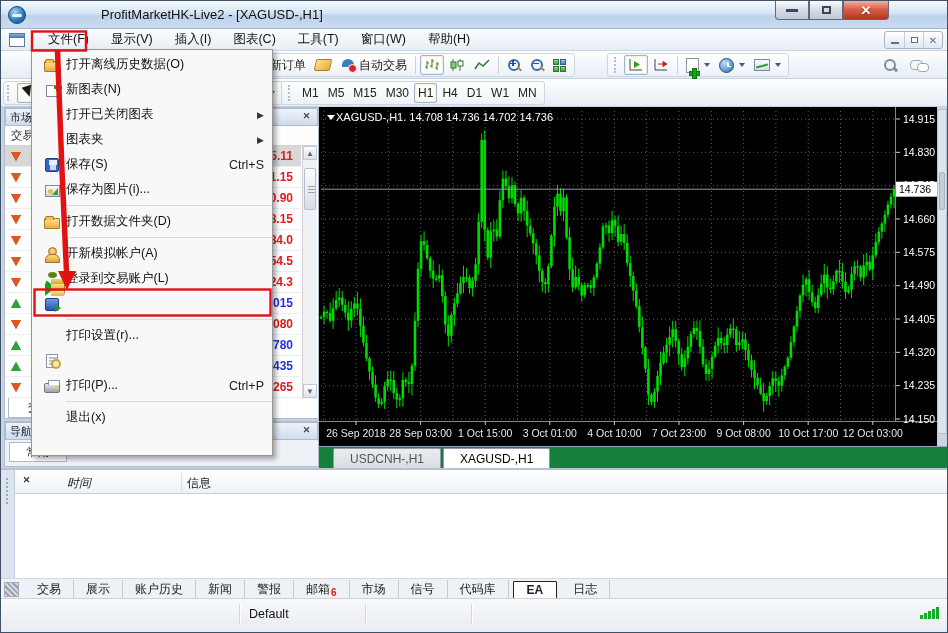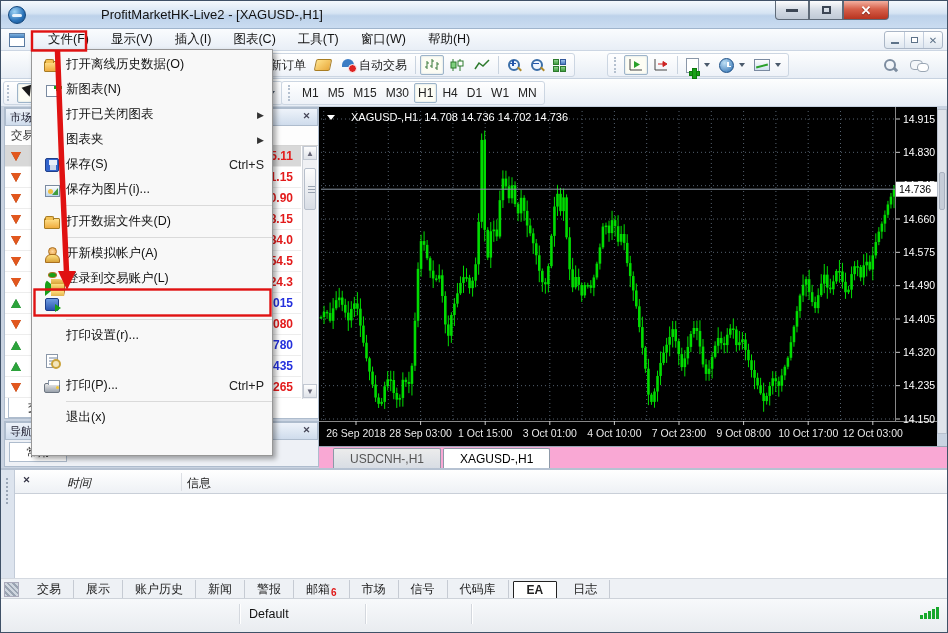--- a/index.html
+++ b/index.html
@@ -107,25 +107,25 @@
   #mw-sbdown{position:absolute;bottom:1px;left:0;right:0;}
   #mw-tab{position:absolute;left:3px;top:290px;height:20px;width:86px;background:#fff;border:1px solid #aebccd;border-top:none;
     font-size:11.5px;color:#222;display:flex;align-items:center;justify-content:center;}
 
   #navigator{position:absolute;left:3px;top:314px;width:315px;height:46px;background:#eef1f6;border:1px solid #aebccd;}
   #nav-tab{position:absolute;left:4px;top:20px;height:20px;width:58px;background:#fff;border:1px solid #aebccd;
     font-size:11.5px;color:#222;display:flex;align-items:center;justify-content:center;}
 
   
   #chart-window{position:absolute;left:318px;top:0;width:618px;height:339px;background:#000;}
-  #chart-info{position:absolute;left:8px;top:4px;color:#fff;font-size:11px;display:flex;gap:16px;align-items:center;z-index:5;}
+  #chart-info{position:absolute;left:8px;top:4px;color:#fff;font-size:11px;display:flex;gap:1px;align-items:center;z-index:5;}
   #chart-info .tri{width:0;height:0;border-left:4px solid transparent;border-right:4px solid transparent;border-top:5px solid #fff;}
   #chart-scroll{position:absolute;left:936px;top:2px;width:10px;height:325px;background:#dfe3ea;border:1px solid #b9c1cd;}
   #chart-scroll .thumb{margin:62px 1px 0;height:38px;background:#c6cdd8;border:1px solid #aab2c0;border-radius:2px;}
-  #chart-tabs{position:absolute;left:318px;top:339px;width:630px;height:22px;background:#f9a8d4;display:flex;align-items:flex-end;padding-left:14px;border-top:1px solid #9aa7b6;}
+  #chart-tabs{position:absolute;left:318px;top:339px;width:630px;height:22px;background:#15803d;display:flex;align-items:flex-end;padding-left:14px;border-top:1px solid #9aa7b6;}
   .ctab{height:20px;padding:0 16px;font-size:12px;display:flex;align-items:center;border:1px solid #8d99a8;border-bottom:none;
     background:linear-gradient(#ececec,#d8dde4);color:#555;border-radius:2px 2px 0 0;margin-right:2px;}
   .ctab.active{background:#fff;color:#000;}
 
   
   #terminal{position:absolute;left:0;top:467px;width:948px;height:130px;background:#fff;border-top:2px solid #b6c2d2;}
   #term-grip{position:absolute;left:0;top:0;width:14px;height:130px;background:#dde4ee;border-right:1px solid #c2cbd8;}
   #term-grip::before{content:"";position:absolute;left:5px;top:8px;width:2px;height:26px;background:repeating-linear-gradient(#9aa6b6 0 2px,transparent 2px 4px);}
   #term-header{position:absolute;left:14px;top:0;width:934px;height:24px;background:linear-gradient(#ffffff,#eef1f5);border-bottom:1px solid #c9cfd8;font-size:12px;color:#222;}
   #term-x{position:absolute;left:4px;top:4px;width:15px;height:14px;text-align:center;font-size:9px;font-weight:bold;color:#334;line-height:13px;}

